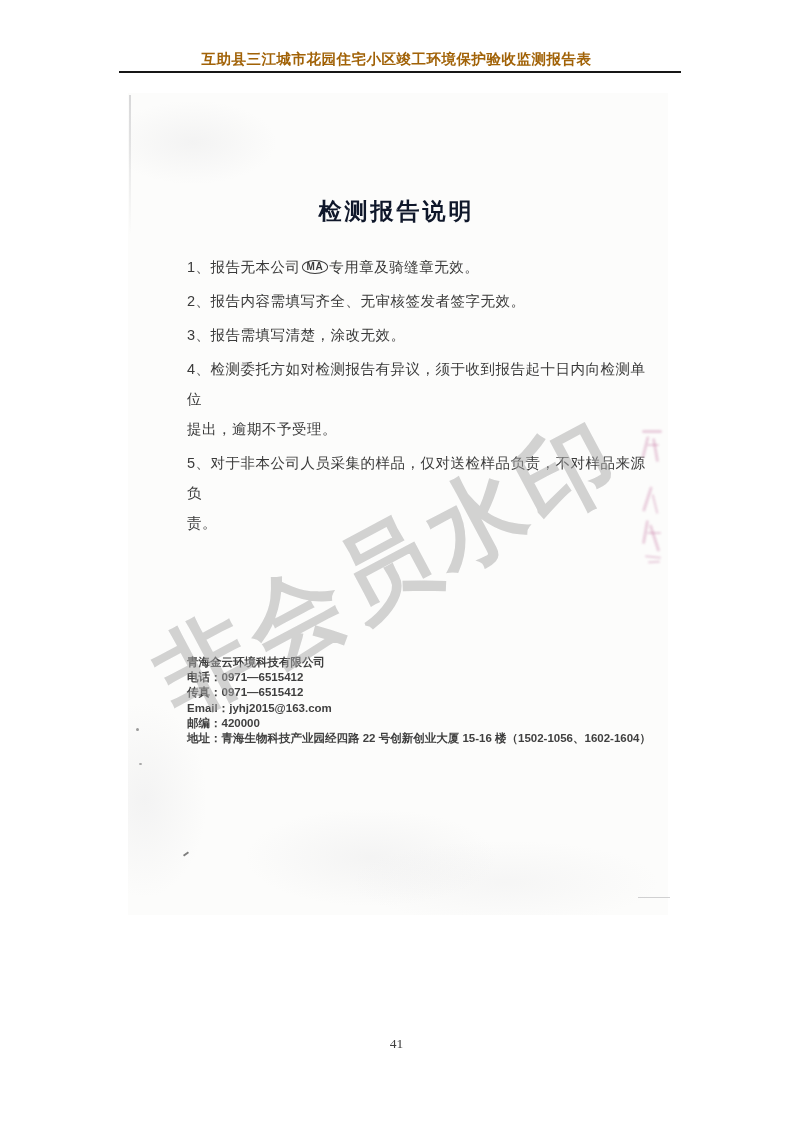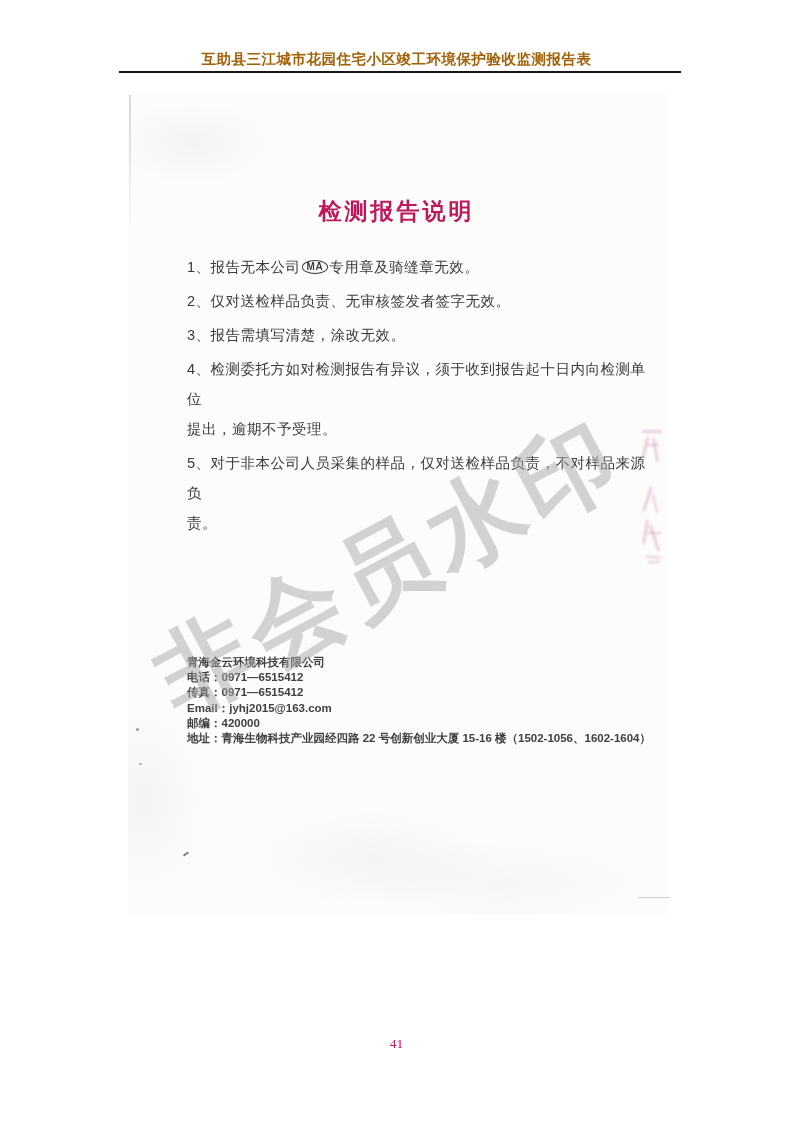--- a/index.html
+++ b/index.html
@@ -62,21 +62,21 @@
     z-index:3;
     font-family:"Liberation Sans", sans-serif;
   }
 
   
   .doc-title{
     top:196px;left:0;width:793px;
     text-align:center;
     font-size:23px;font-weight:bold;
     letter-spacing:3px;
-    color:#be185d;
+    color:#0f172a;
     font-family:Liberation Serif, serif;
     z-index:2;
   }
   .notes-list{
     top:252px;left:187px;width:472px;
     font-size:14.5px;line-height:30px;
     letter-spacing:0.5px;
     color:#3a3a3a;
     z-index:2;
   }
@@ -122,21 +122,21 @@
   .s7{top:92px;left:6px;width:3px;height:24px;transform:rotate(10deg);}
   .s8{top:96px;left:15px;width:3px;height:28px;transform:rotate(-18deg);}
   .s9{top:104px;left:9px;width:14px;height:2px;}
   .s10{top:128px;left:7px;width:16px;height:2px;transform:rotate(6deg);}
   .s11{top:133px;left:10px;width:12px;height:2px;transform:rotate(-4deg);}
 
   
   .page-number{
     top:1036px;left:0;width:793px;
     text-align:center;
-    font-size:13.5px;color:#be185d;
+    font-size:13.5px;color:#404040;
     font-family:"Liberation Serif", serif;
     z-index:2;
   }
 </style>
 </head>
 <body>
 
 <div class="abs report-header">互助县三江城市花园住宅小区竣工环境保护验收监测报告表</div>
 <div class="abs header-rule"></div>
 
@@ -144,21 +144,21 @@
 <div class="abs scan-edge-left"></div>
 <div class="abs scan-edge-bottom"></div>
 <div class="abs artifact-dot1"></div>
 <div class="abs artifact-dot2"></div>
 <div class="abs artifact-dash"></div>
 
 <div class="abs doc-title">检测报告说明</div>
 
 <div class="abs notes-list">
   <p class="note-item"><span>1、</span><span>报告无本公司</span><span class="cma-logo">MA</span><span>专用章及骑缝章无效。</span></p>
-  <p class="note-item"><span>2、</span><span class="note-text">仅对送检样品负责、无审核签发者签字无效。</span></p>
+  <p class="note-item"><span>2、</span><span class="note-text">报告内容需填写齐全、无审核签发者签字无效。</span></p>
   <p class="note-item"><span>3、</span><span class="note-text">报告需填写清楚，涂改无效。</span></p>
   <p class="note-item"><span>4、</span><span class="note-text">检测委托方如对检测报告有异议，须于收到报告起十日内向检测单位
 提出，逾期不予受理。</span></p>
   <p class="note-item"><span>5、</span><span class="note-text">对于非本公司人员采集的样品，仅对送检样品负责，不对样品来源负
 责。</span></p>
 </div>
 
 <div class="abs company-block">
   <p class="company-line">青海金云环境科技有限公司</p>
   <p class="company-line">电话：0971—6515412</p>

